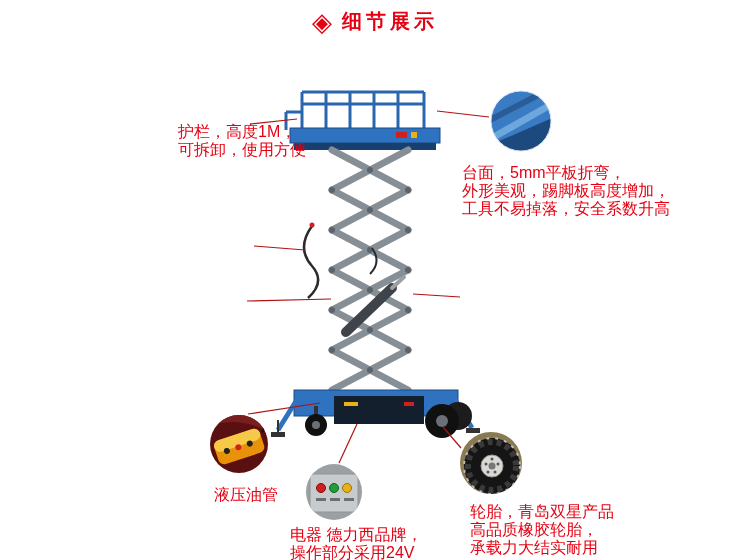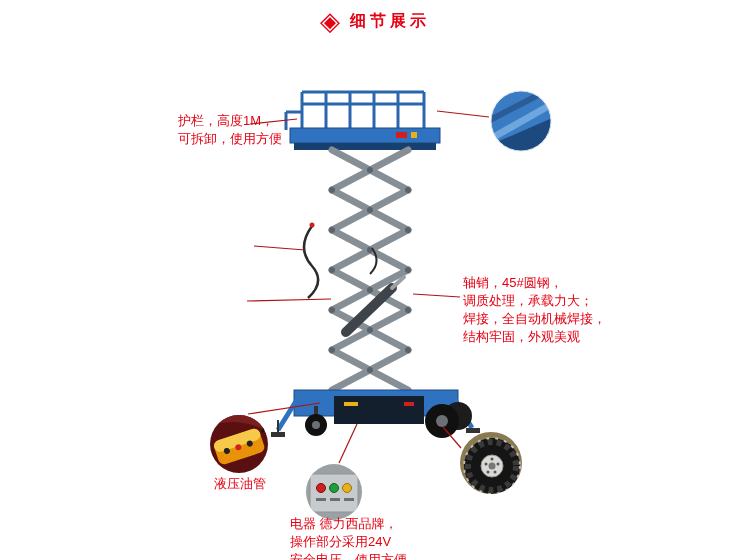--- a/index.html
+++ b/index.html
@@ -11,25 +11,25 @@
     overflow:hidden;
   }
   .stage { position:absolute; inset:0; width:750px; height:560px; }
   .header {
     position:absolute; top:8px; left:0; width:100%;
     display:flex; justify-content:center; align-items:center; gap:10px;
     z-index:5;
   }
   .diamond-icon { color:#e60012; font-size:26px; line-height:1; }
   .page-title {
-    color:#e60012; font-size:16px; font-weight:bold; letter-spacing:4px;font-family:Liberation Serif, serif;
+    color:#e60012; font-size:20px; font-weight:bold; letter-spacing:4px;font-family:Liberation Serif, serif;
   }
   .callout {
-    position:absolute; color:#e60012; font-size:13px; line-height:18px;
-    white-space:pre-line; z-index:4;
+    position:absolute; color:#e60012; font-size:16px; line-height:18px;
+    white-space:pre-line; z-index:4;margin-top:11px;
   }
   .co-guardrail { left:178px; top:112px; }
   .co-platform  { left:462px; top:153px; }
   .co-hose      { left:168px; top:222px; }
   .co-frame     { left:172px; top:283px; }
   .co-pin       { left:463px; top:274px; }
   .co-remote    { left:214px; top:475px; }
   .co-electric  { left:290px; top:515px; }
   .co-tire      { left:470px; top:492px; }
   svg.art { position:absolute; inset:0; z-index:1; }
@@ -207,22 +207,24 @@
         <circle cx="498" cy="464" r="1.5" fill="#555555"></circle>
         <circle cx="495" cy="472" r="1.5" fill="#555555"></circle>
         <circle cx="488" cy="472" r="1.5" fill="#555555"></circle>
         <circle cx="486" cy="464" r="1.5" fill="#555555"></circle>
       </g>
     </g>
   </svg>
 
   <div class="callout co-guardrail">护栏，高度1M，
 可拆卸，使用方便</div>
-  <div class="callout co-pin">轴销，45#圆钢，
-调质处理，承载力大；
-焊接，全自动机械焊接，
-结构牢固，外观美观</div>
+  <div class="callout co-platform">台面，5mm平板折弯，
+外形美观，踢脚板高度增加，
+工具不易掉落，安全系数升高</div>
   <div class="callout co-remote">液压油管</div>
   <div class="callout co-electric">电器 德力西品牌，
 操作部分采用24V
 安全电压，使用方便</div>
+  <div class="callout co-tire">轮胎，青岛双星产品
+高品质橡胶轮胎，
+承载力大结实耐用</div>
 
 </div>
 
 </body></html>

